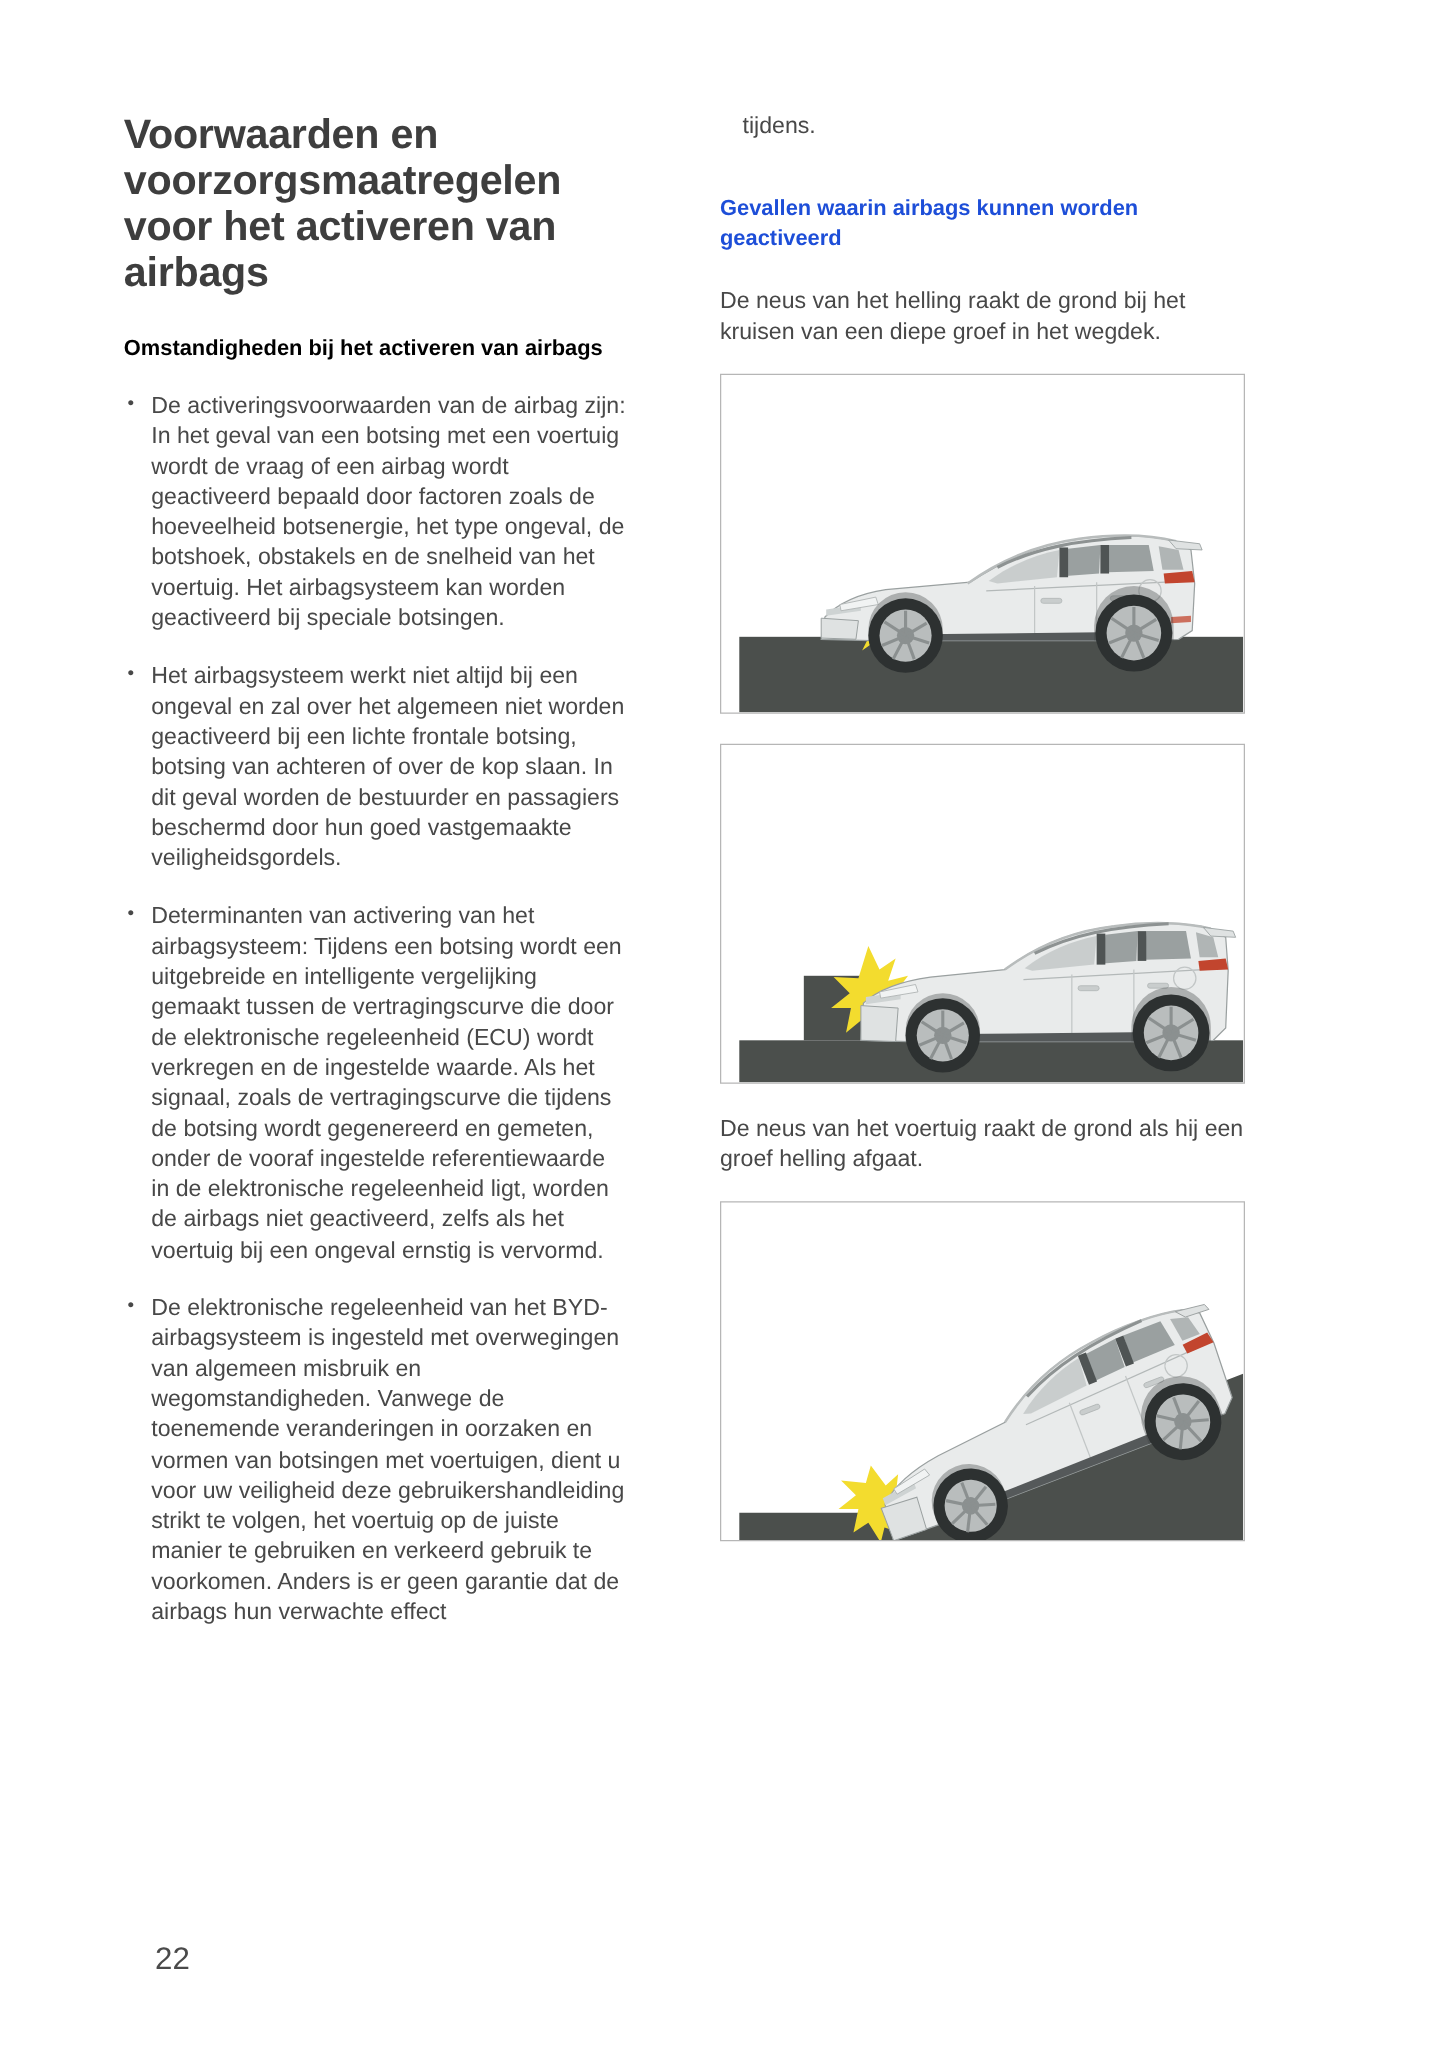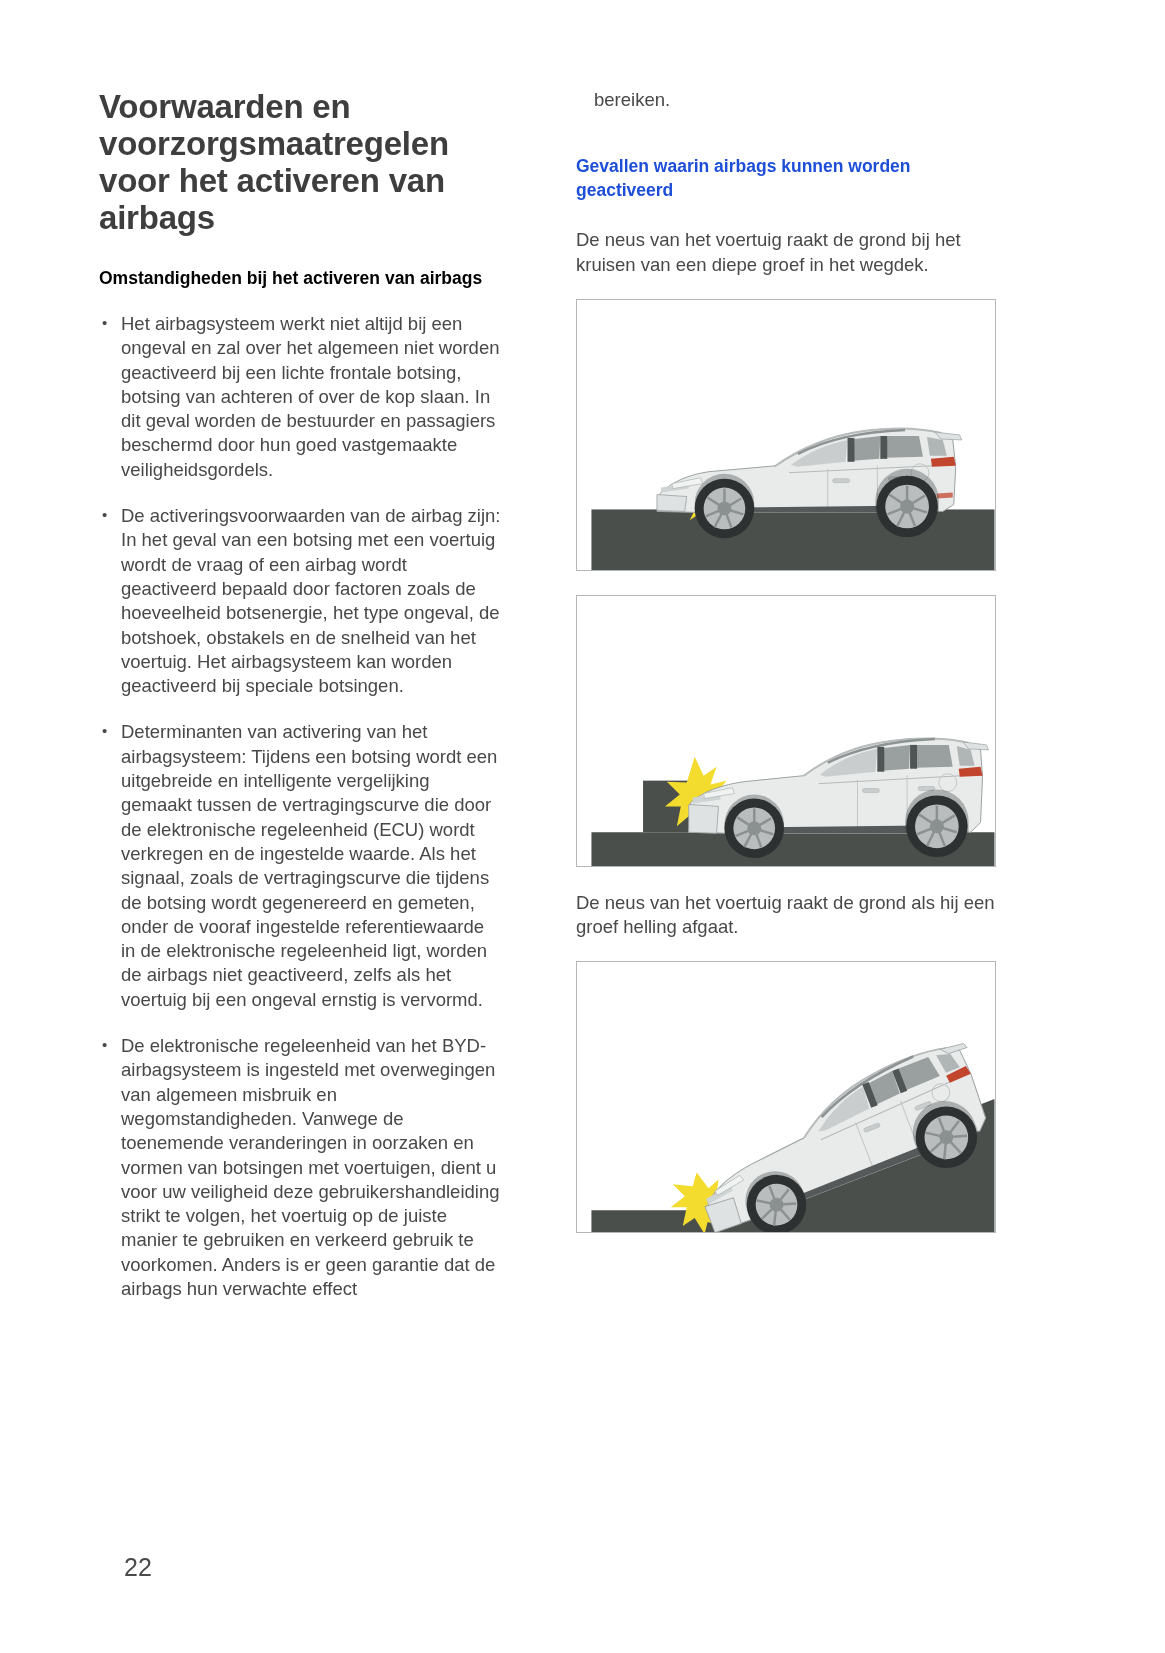--- a/index.html
+++ b/index.html
@@ -123,34 +123,34 @@
 
 <div class="page">
 
   <div class="col-left">
 
     <h1 class="doc-title">Voorwaarden en voorzorgsmaatregelen voor het activeren van airbags</h1>
 
     <h2 class="sub-head">Omstandigheden bij het activeren van airbags</h2>
 
     <ul class="bullets">
+      <li>De activeringsvoorwaarden van de airbag zijn: In het geval van een botsing met een voertuig wordt de vraag of een airbag wordt geactiveerd bepaald door factoren zoals de hoeveelheid botsenergie, het type ongeval, de botshoek, obstakels en de snelheid van het voertuig. Het airbagsysteem kan worden geactiveerd bij speciale botsingen.</li>
       <li>Het airbagsysteem werkt niet altijd bij een ongeval en zal over het algemeen niet worden geactiveerd bij een lichte frontale botsing, botsing van achteren of over de kop slaan. In dit geval worden de bestuurder en passagiers beschermd door hun goed vastgemaakte veiligheidsgordels.</li>
-      <li>De activeringsvoorwaarden van de airbag zijn: In het geval van een botsing met een voertuig wordt de vraag of een airbag wordt geactiveerd bepaald door factoren zoals de hoeveelheid botsenergie, het type ongeval, de botshoek, obstakels en de snelheid van het voertuig. Het airbagsysteem kan worden geactiveerd bij speciale botsingen.</li>
       <li>Determinanten van activering van het airbagsysteem: Tijdens een botsing wordt een uitgebreide en intelligente vergelijking gemaakt tussen de vertragingscurve die door de elektronische regeleenheid (ECU) wordt verkregen en de ingestelde waarde. Als het signaal, zoals de vertragingscurve die tijdens de botsing wordt gegenereerd en gemeten, onder de vooraf ingestelde referentiewaarde in de elektronische regeleenheid ligt, worden de airbags niet geactiveerd, zelfs als het voertuig bij een ongeval ernstig is vervormd.</li>
       <li>De elektronische regeleenheid van het BYD-airbagsysteem is ingesteld met overwegingen van algemeen misbruik en wegomstandigheden. Vanwege de toenemende veranderingen in oorzaken en vormen van botsingen met voertuigen, dient u voor uw veiligheid deze gebruikershandleiding strikt te volgen, het voertuig op de juiste manier te gebruiken en verkeerd gebruik te voorkomen. Anders is er geen garantie dat de airbags hun verwachte effect</li>
     </ul>
   </div>
 
   <div class="col-right">
 
-    <p class="cont-text">bereiken.</p>
+    <p class="cont-text">tijdens.</p>
 
     <h2 class="sub-head-right">Gevallen waarin airbags kunnen worden geactiveerd</h2>
 
-    <p class="fig-caption">De neus van het voertuig raakt de grond bij het kruisen van een diepe groef in het wegdek.</p>
+    <p class="fig-caption">De neus van het helling raakt de grond bij het kruisen van een diepe groef in het wegdek.</p>
 
     <div class="figure fig-1">
       <svg class="fig-svg" viewBox="0 0 420 272" preserveAspectRatio="xMidYMid meet">
 
         <rect x="14" y="211" width="406" height="61" fill="#4b4f4c"></rect>
 
         <g>
           <polygon points="100,212 128,196 122,207 140,203 113,222 119,210" fill="#f3dc2e"></polygon>
           <polygon points="180,200 156,190 163,201 146,204 172,215 165,206" fill="#f3dc2e"></polygon>
         </g>

